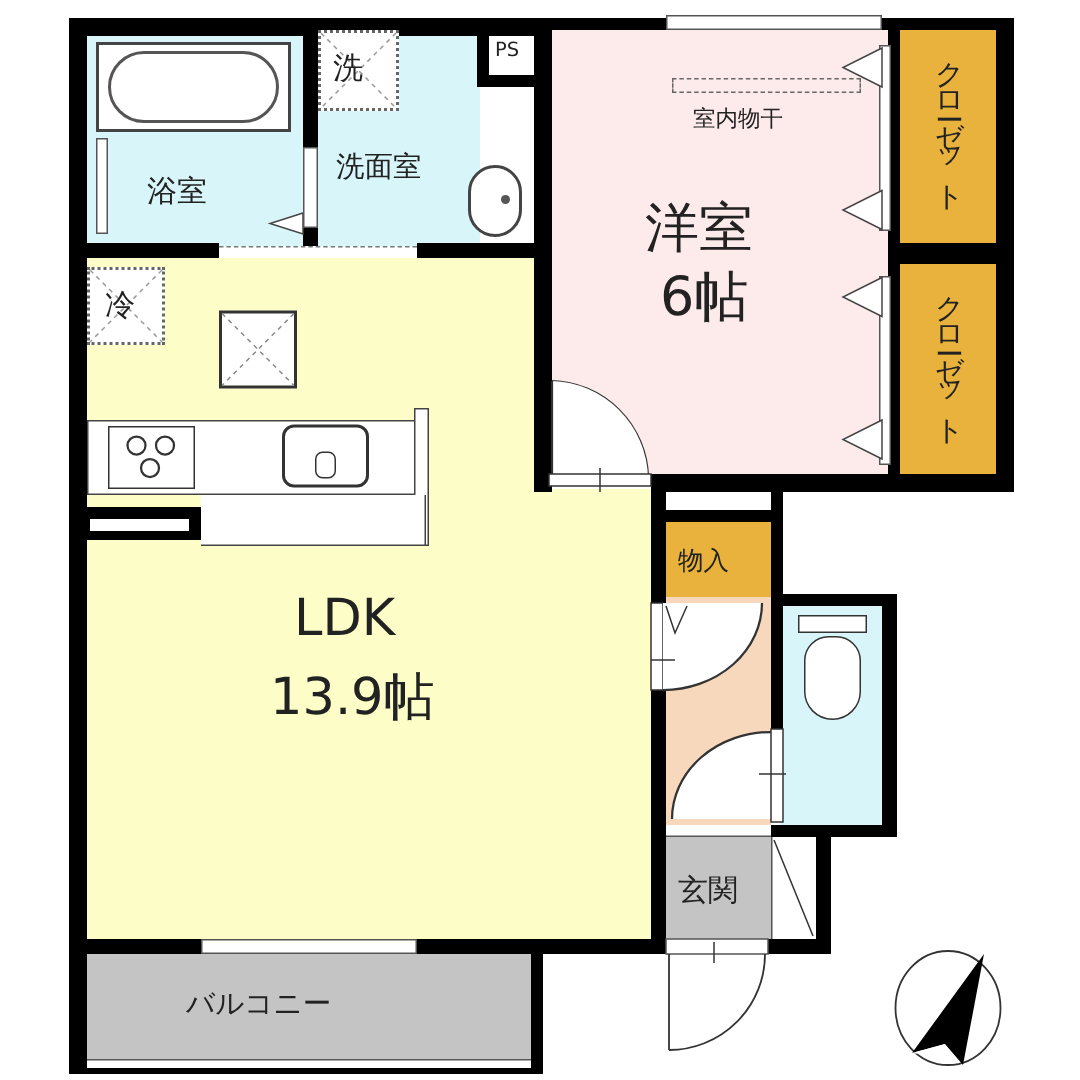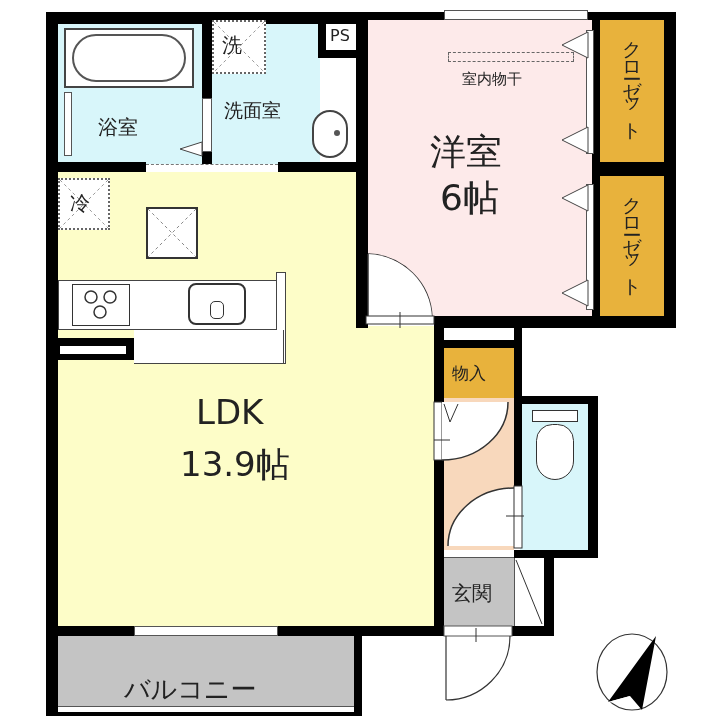--- a/index.html
+++ b/index.html
@@ -90,21 +90,21 @@
 <div class="lbl" style="left:98px;top:114px;font-size:20px;">浴室</div>
 
 <div class="abs" style="left:212px;top:20px;width:54px;height:54px;border:2px dotted #666;background:#fff;">
   <svg style="left:0;top:0;" width="50" height="50">
       <line x1="0" y1="0" x2="50" y2="50" stroke="#999" stroke-dasharray="3,3"></line>
       <line x1="50" y1="0" x2="0" y2="50" stroke="#999" stroke-dasharray="3,3"></line>
     </svg>
 </div>
 <div class="lbl" style="left:222px;top:32px;font-size:20px;">洗</div>
 <div class="lbl" style="left:224px;top:98px;font-size:19px;">洗面室</div>
-<div class="lbl" style="left:330px;top:26px;font-size:16px;">PS</div>
+<div class="lbl" style="left:330px;top:26px;font-size:13px;">PS</div>
 
 <div class="abs" style="left:312px;top:110px;width:36px;height:48px;border:2px solid #444;border-radius:18px;background:#fff;"></div>
 <div class="abs" style="left:334px;top:130px;width:6px;height:6px;border-radius:3px;background:#555;"></div>
 <div class="abs" style="left:202px;top:98px;width:10px;height:54px;background:#fff;border:1px solid #555;"></div>
 
 <div class="abs" style="left:448px;top:52px;width:126px;height:10px;border:1px dashed #666;"></div>
 <div class="lbl" style="left:462px;top:70px;font-size:15px;">室内物干</div>
 <div class="lbl" style="left:430px;top:128px;font-size:36px;">洋室</div>
 <div class="lbl" style="left:440px;top:174px;font-size:36px;">6帖</div>
 
@@ -187,19 +187,19 @@
     <line x1="2" y1="2" x2="28" y2="66" stroke="#333"></line>
   </svg>
 
 <svg style="left:444px;top:626px;" width="76" height="78">
   <rect x="0" y="0" width="68" height="10" fill="#fff" stroke="#555"></rect>
   <line x1="32" y1="2" x2="32" y2="16" stroke="#333"></line>
   <line x1="2" y1="10" x2="2" y2="74" stroke="#333" stroke-width="1.2"></line>
   <path d="M2,74 A64,64 0 0 0 66,10" fill="none" stroke="#333" stroke-width="1.2"></path>
 </svg>
 
-<div class="lbl" style="left:124px;top:672px;font-size:26px;">バルコニー</div>
+<div class="lbl" style="left:124px;top:656px;font-size:19px;">バルコニー</div>
 
 <svg style="left:594px;top:632px;" width="76" height="80">
   <ellipse cx="38" cy="40" rx="35" ry="38" fill="#fff" stroke="#333" stroke-width="1.2"></ellipse>
   <polygon points="62,4 14,70 36,64 48,78" fill="#000"></polygon>
   <polygon points="14,70 36,64 30,72" fill="#fff"></polygon>
 </svg>
 
 </body></html>

